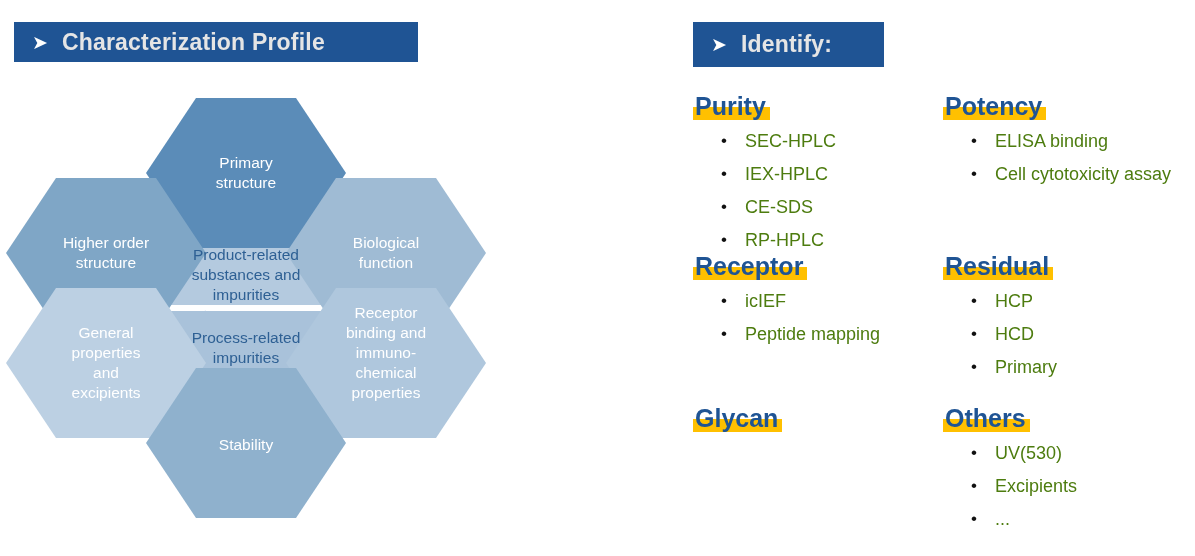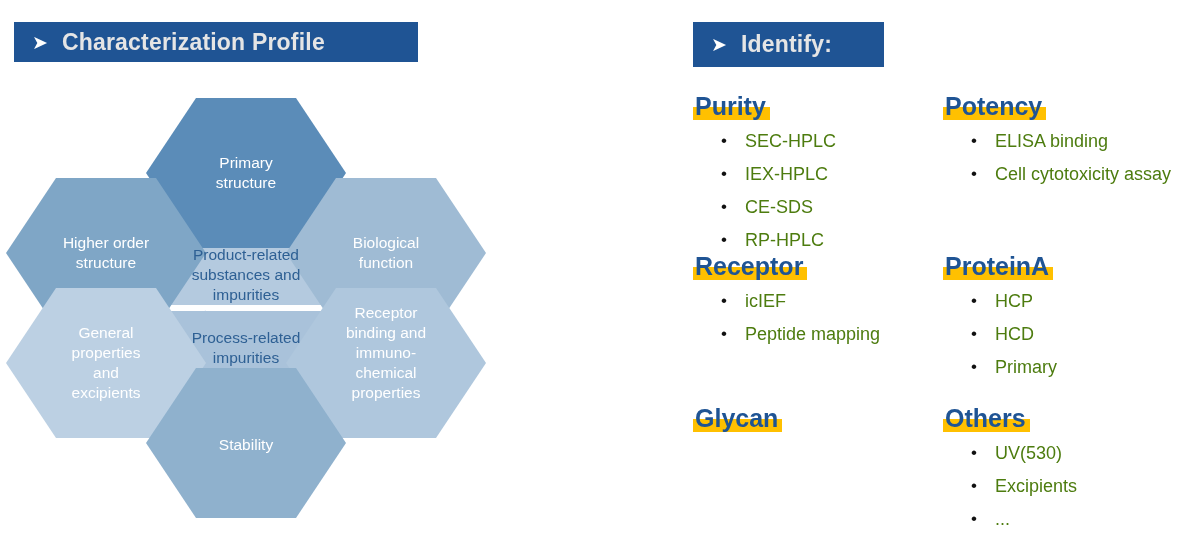--- a/index.html
+++ b/index.html
@@ -165,21 +165,21 @@
     </div>
     <ul class="mlist">
       <li>icIEF</li>
       <li> Peptide mapping</li>
     </ul>
   </div>
 
   <div class="mcell" style="left:250px;top:160px;width:250px;">
     <div class="mhead">
       <span class="hl"></span>
-      <span class="txt">ProteinA</span>
+      <span class="txt">Residual</span>
     </div>
     <ul class="mlist">
       <li>HCP</li>
       <li>HCD</li>
       <li>Primary</li>
     </ul>
   </div>
 
   <div class="mcell" style="left:0px;top:312px;width:250px;">
     <div class="mhead">

